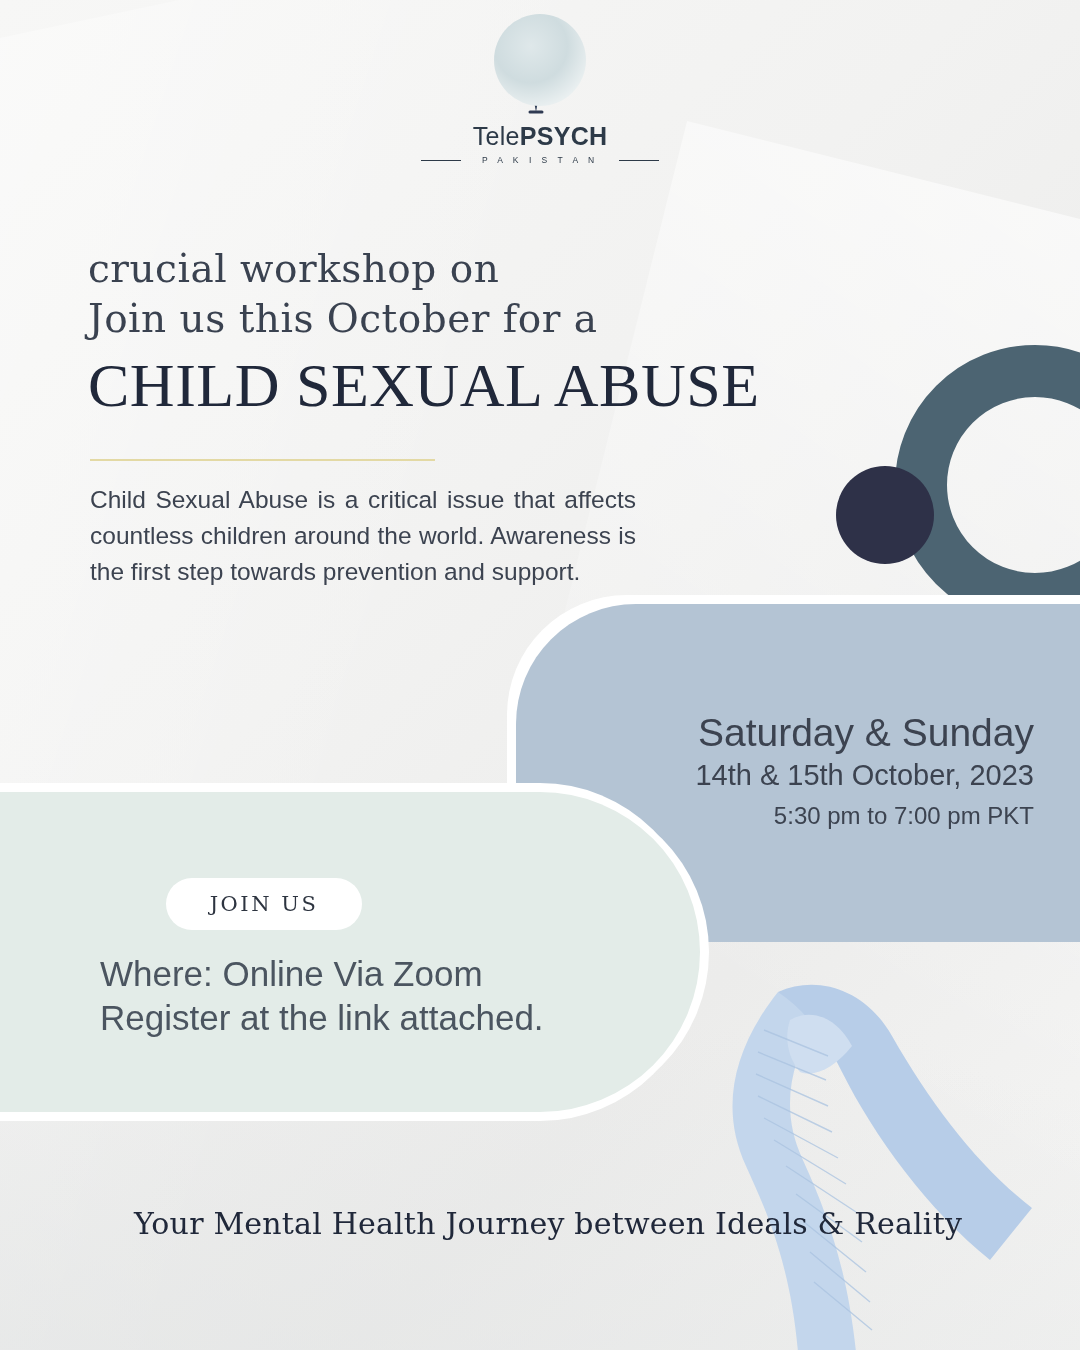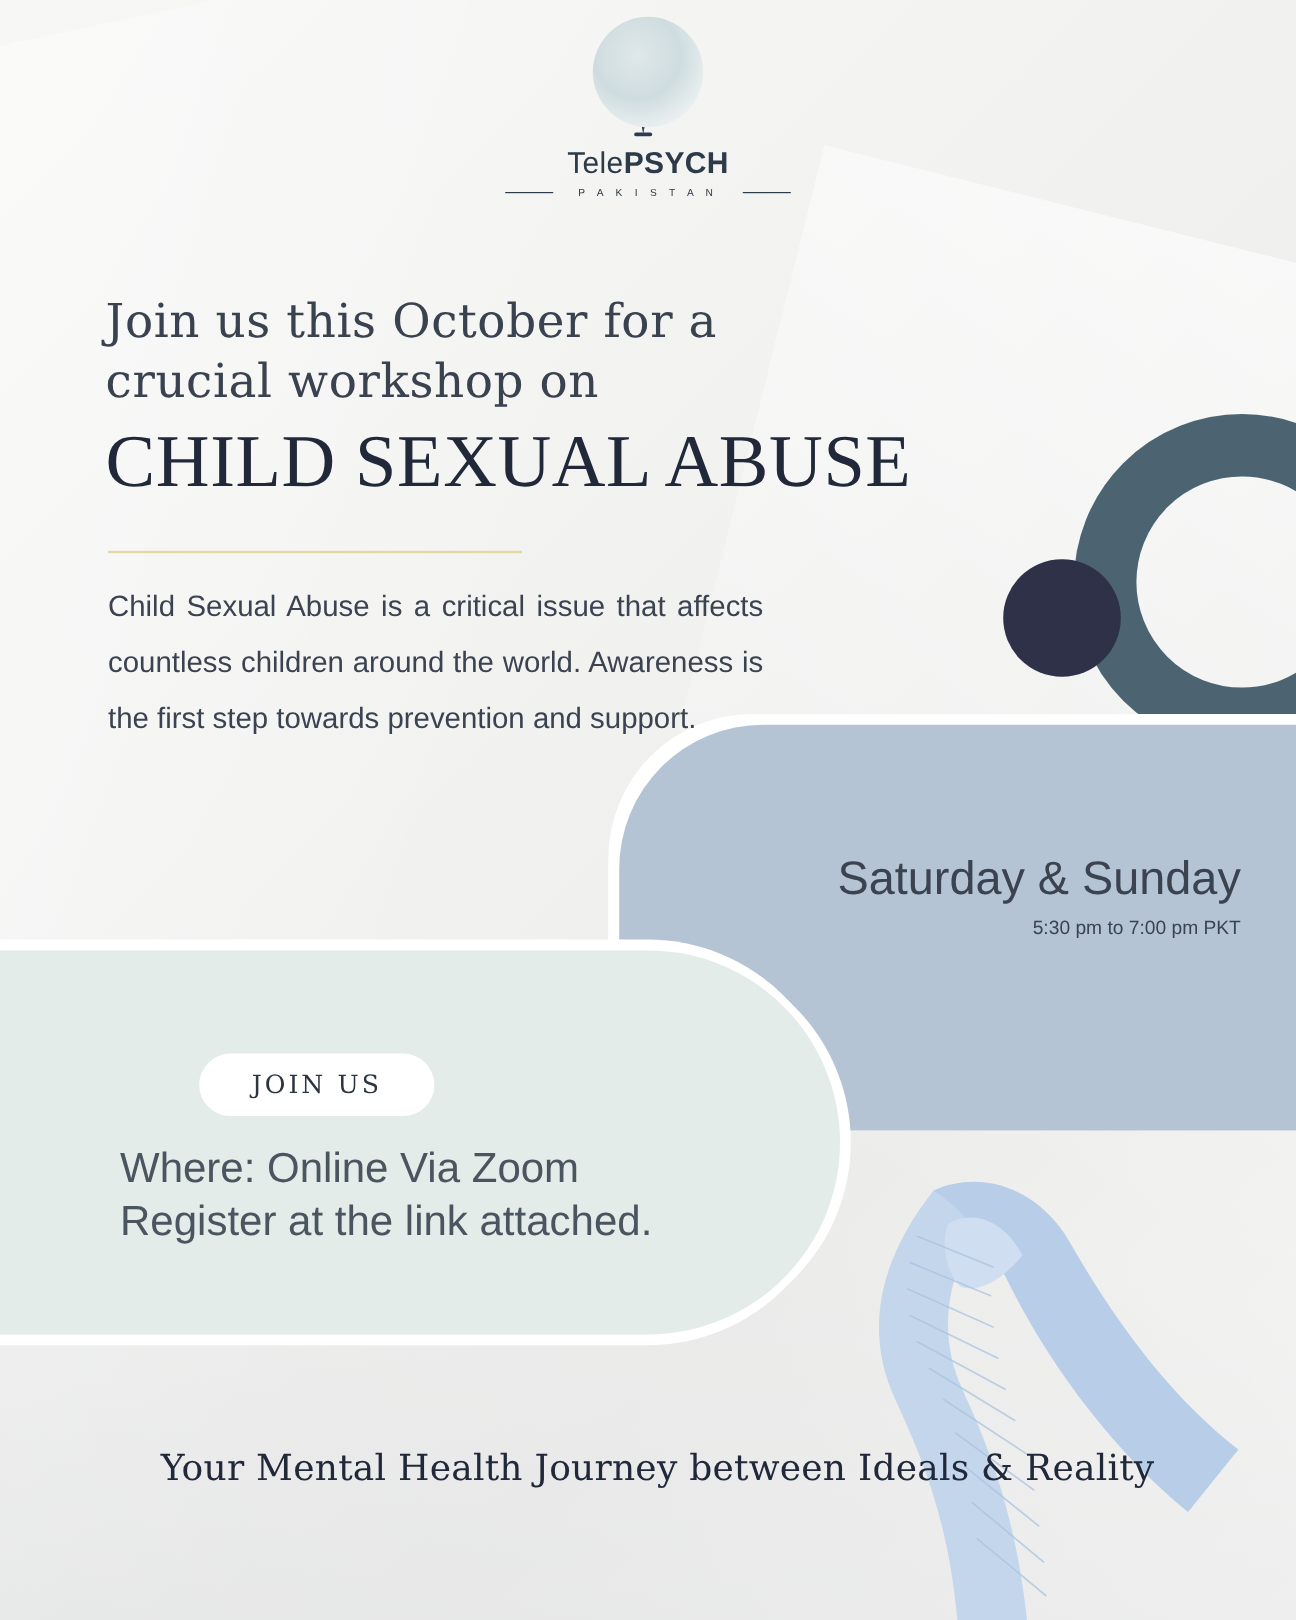--- a/index.html
+++ b/index.html
@@ -140,37 +140,37 @@
     width: 345px;
     height: 2px;
     background: #e3d9a4;
   }
   .body-copy {
     position: absolute;
     left: 90px;
     top: 482px;
     width: 546px;
     font-size: 24.5px;
-    line-height: 47px;
+    line-height: 36px;
     color: #3c4350;
     text-align: justify;
   }
 
   
   .date-block {
     position: absolute;
     right: 46px;
     top: 712px;
     width: 560px;
     text-align: right;
     color: #3c4350;
   }
   .date-block .d1 { font-size: 39px; line-height: 42px; }
   .date-block .d2 { font-size: 29px; line-height: 42px; }
-  .date-block .d3 { font-size: 16px; line-height: 40px; }
+  .date-block .d3 { font-size: 24px; line-height: 40px; }
 
   
   .join-pill {
     position: absolute;
     left: 166px;
     top: 878px;
     width: 196px;
     height: 52px;
     border-radius: 26px;
     background: #ffffff;
@@ -238,31 +238,32 @@
       <span class="tele">Tele</span><span>PSYCH</span>
     </div>
     <div class="logo-sub">
       <span class="rule"></span>
       <span>P A K I S T A N</span>
       <span class="rule"></span>
     </div>
   </div>
 
   <div class="headline">
+    <div class="line">crucial workshop on</div>
     <div class="line">Join us this October for a</div>
-    <div class="line">crucial workshop on</div>
     <div class="big">CHILD SEXUAL ABUSE</div>
   </div>
 
   <div class="divider"></div>
 
   <div class="body-copy">Child Sexual Abuse is a critical issue that affects countless children around the world. Awareness is the first step towards prevention and support.</div>
 
   <div class="date-block">
     <div class="d1">Saturday &amp; Sunday</div>
+    <div class="d2">14th &amp; 15th October, 2023</div>
     <div class="d3">5:30 pm to 7:00 pm PKT</div>
   </div>
 
   <div class="join-pill">JOIN US</div>
   <div class="where-block">
     <div>Where: Online Via Zoom</div>
     <div>Register at the link attached.</div>
   </div>
 
   <div class="ribbon">

